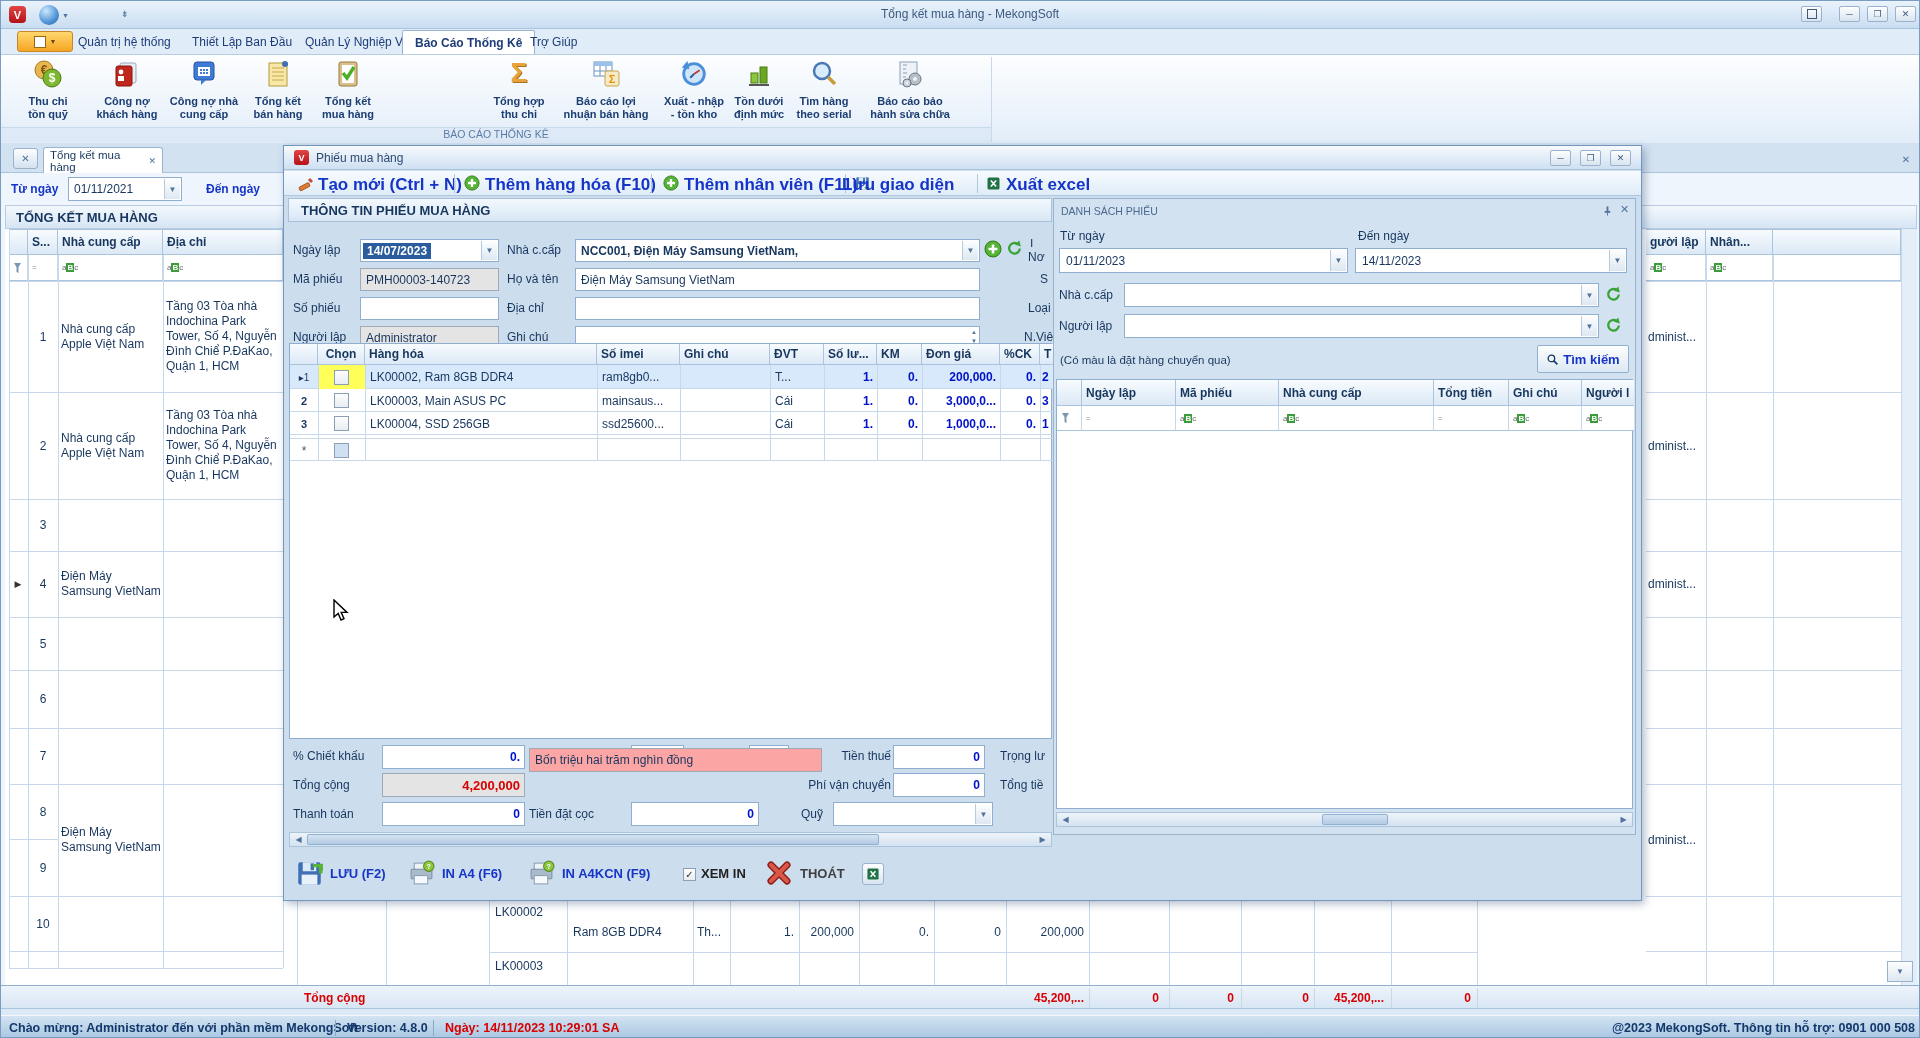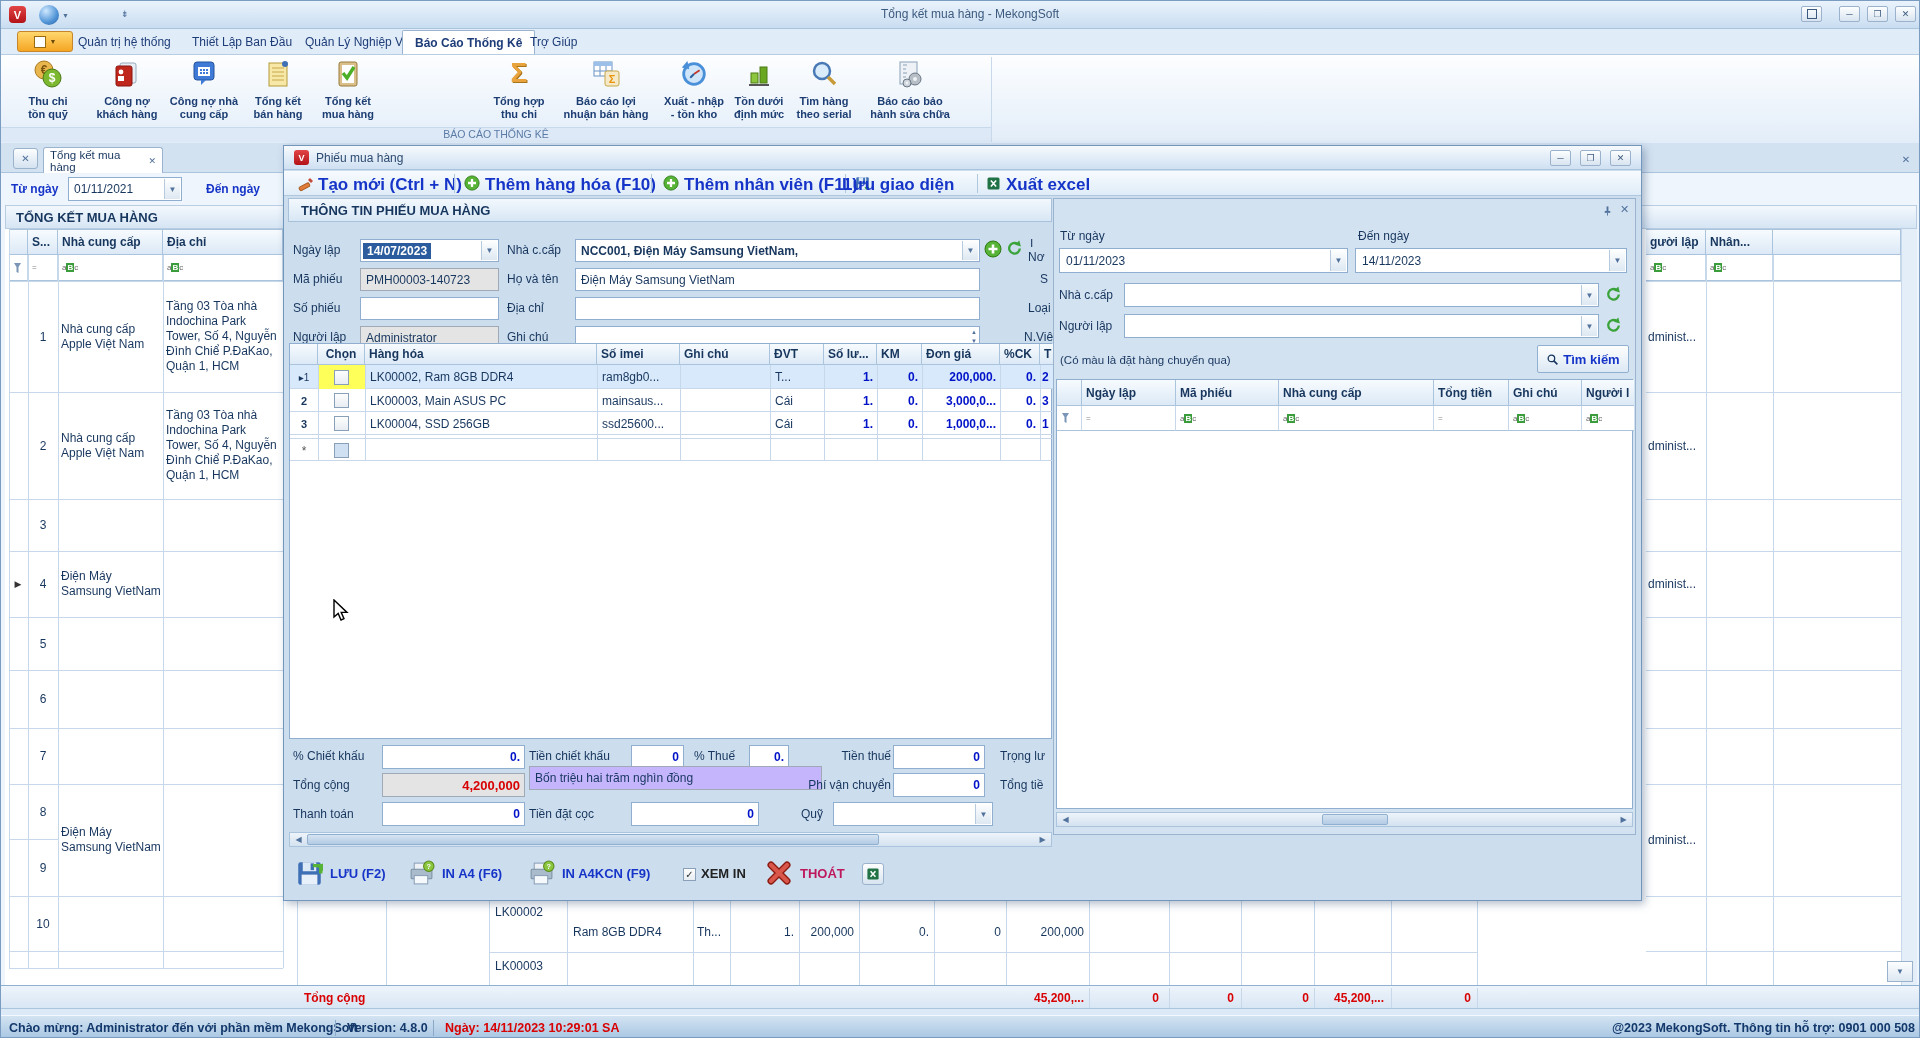--- a/index.html
+++ b/index.html
@@ -602,21 +602,21 @@
     <div class="a vc" style="left:245px;top:598px;height:24px">Tiền chiết khấu</div>
     <div class="a in nv rt" style="left:347px;top:599px;width:53px;height:24px;padding-right:4px">0</div>
     <div class="a vc" style="left:410px;top:598px;height:24px">% Thuế</div>
     <div class="a in nv rt" style="left:465px;top:599px;width:40px;height:24px;padding-right:4px">0.</div>
     <div class="a rt" style="left:548px;top:598px;width:59px;height:24px">Tiền thuế</div>
     <div class="a in nv rt" style="left:609px;top:599px;width:92px;height:24px;padding-right:4px">0</div>
     <div class="a vc" style="left:716px;top:598px;height:24px;width:52px;overflow:hidden">Trọng lư</div>
 
     <div class="a vc" style="left:9px;top:627px;height:24px">Tổng cộng</div>
     <div class="a ro red rt" style="left:98px;top:627px;width:143px;height:24px;padding-right:4px;font-size:13px">4,200,000</div>
-    <div class="a ro vc" style="left:245px;top:620px;width:293px;height:24px;padding-left:5px;background:#c4b5fd">Bốn triệu hai trăm nghìn đồng</div>
+    <div class="a ro vc" style="left:245px;top:602px;width:293px;height:24px;padding-left:5px;background:#fca5a5">Bốn triệu hai trăm nghìn đồng</div>
     <div class="a rt" style="left:548px;top:627px;width:59px;height:24px;white-space:nowrap">Phí vận chuyển</div>
     <div class="a in nv rt" style="left:609px;top:627px;width:92px;height:24px;padding-right:4px">0</div>
     <div class="a vc" style="left:716px;top:627px;height:24px;width:52px;overflow:hidden">Tổng tiề</div>
 
     <div class="a vc" style="left:9px;top:656px;height:24px">Thanh toán</div>
     <div class="a in nv rt" style="left:98px;top:656px;width:143px;height:24px;padding-right:4px">0</div>
     <div class="a vc" style="left:245px;top:656px;height:24px">Tiền đặt cọc</div>
     <div class="a in nv rt" style="left:347px;top:656px;width:128px;height:24px;padding-right:4px">0</div>
     <div class="a vc" style="left:517px;top:656px;height:24px">Quỹ</div>
     <div class="a in" style="left:549px;top:656px;width:160px;height:24px">
@@ -662,30 +662,33 @@
       </span>
       <span class="a dlg-btn-txt" style="left:278px;top:16px;font-size:13px">IN A4KCN (F9)</span>
       <span class="a cbx" style="left:399px;top:18px">✓</span>
       <span class="a" style="left:417px;top:16px;font-weight:bold;color:#222;font-size:13px">XEM IN</span>
       <span class="a" style="left:482px;top:10px">
         <svg width="26" height="26" viewBox="0 0 26 26">
             <path d="M5 5L21 21M21 5L5 21" stroke="#8a1a10" stroke-width="7" stroke-linecap="round"></path>
             <path d="M5 5L21 21M21 5L5 21" stroke="#d8574a" stroke-width="4.4" stroke-linecap="round"></path>
           </svg>
       </span>
-      <span class="a" style="left:516px;top:16px;color:#be185d;font-weight:bold;font-size:13px">THOÁT</span>
+      <span class="a" style="left:516px;top:16px;color:#404040;font-weight:bold;font-size:13px">THOÁT</span>
       <span class="a ctr" style="left:578px;top:13px;width:22px;height:22px;background:linear-gradient(#fdfefe,#d8e4f0);border:1px solid #9ab2cc;border-radius:3px">
         <svg width="14" height="14" viewBox="0 0 20 20">
             <rect x="2" y="2" width="16" height="16" rx="2" fill="#217346"></rect>
             <path d="M6.5 6l7 8M13.5 6l-7 8" stroke="#fff" stroke-width="2.2"></path>
           </svg>
       </span>
     </div>
 
     <div class="a" style="left:769px;top:52px;width:583px;height:637px;background:#d3e2f1;border:1px solid #9ab4d0">
+      <div class="a vc" style="left:0;top:0;width:581px;height:24px;padding-left:7px;font-size:10.5px;color:#4a6a90">
+        <span>DANH SÁCH PHIẾU</span>
+      </div>
       <span class="a" style="left:548px;top:6px">
         <svg width="11" height="12" viewBox="0 0 12 12">
             <rect x="5" y="1" width="2" height="5" fill="#51729c"></rect>
             <rect x="3" y="6" width="6" height="2" fill="#51729c"></rect>
             <rect x="5.5" y="8" width="1" height="3" fill="#51729c"></rect>
           </svg>
       </span>
       <span class="a" style="left:566px;top:4px;color:#51729c;font-size:11px;font-weight:bold">✕</span>
 
       <div class="a" style="left:6px;top:30px">Từ ngày</div>

